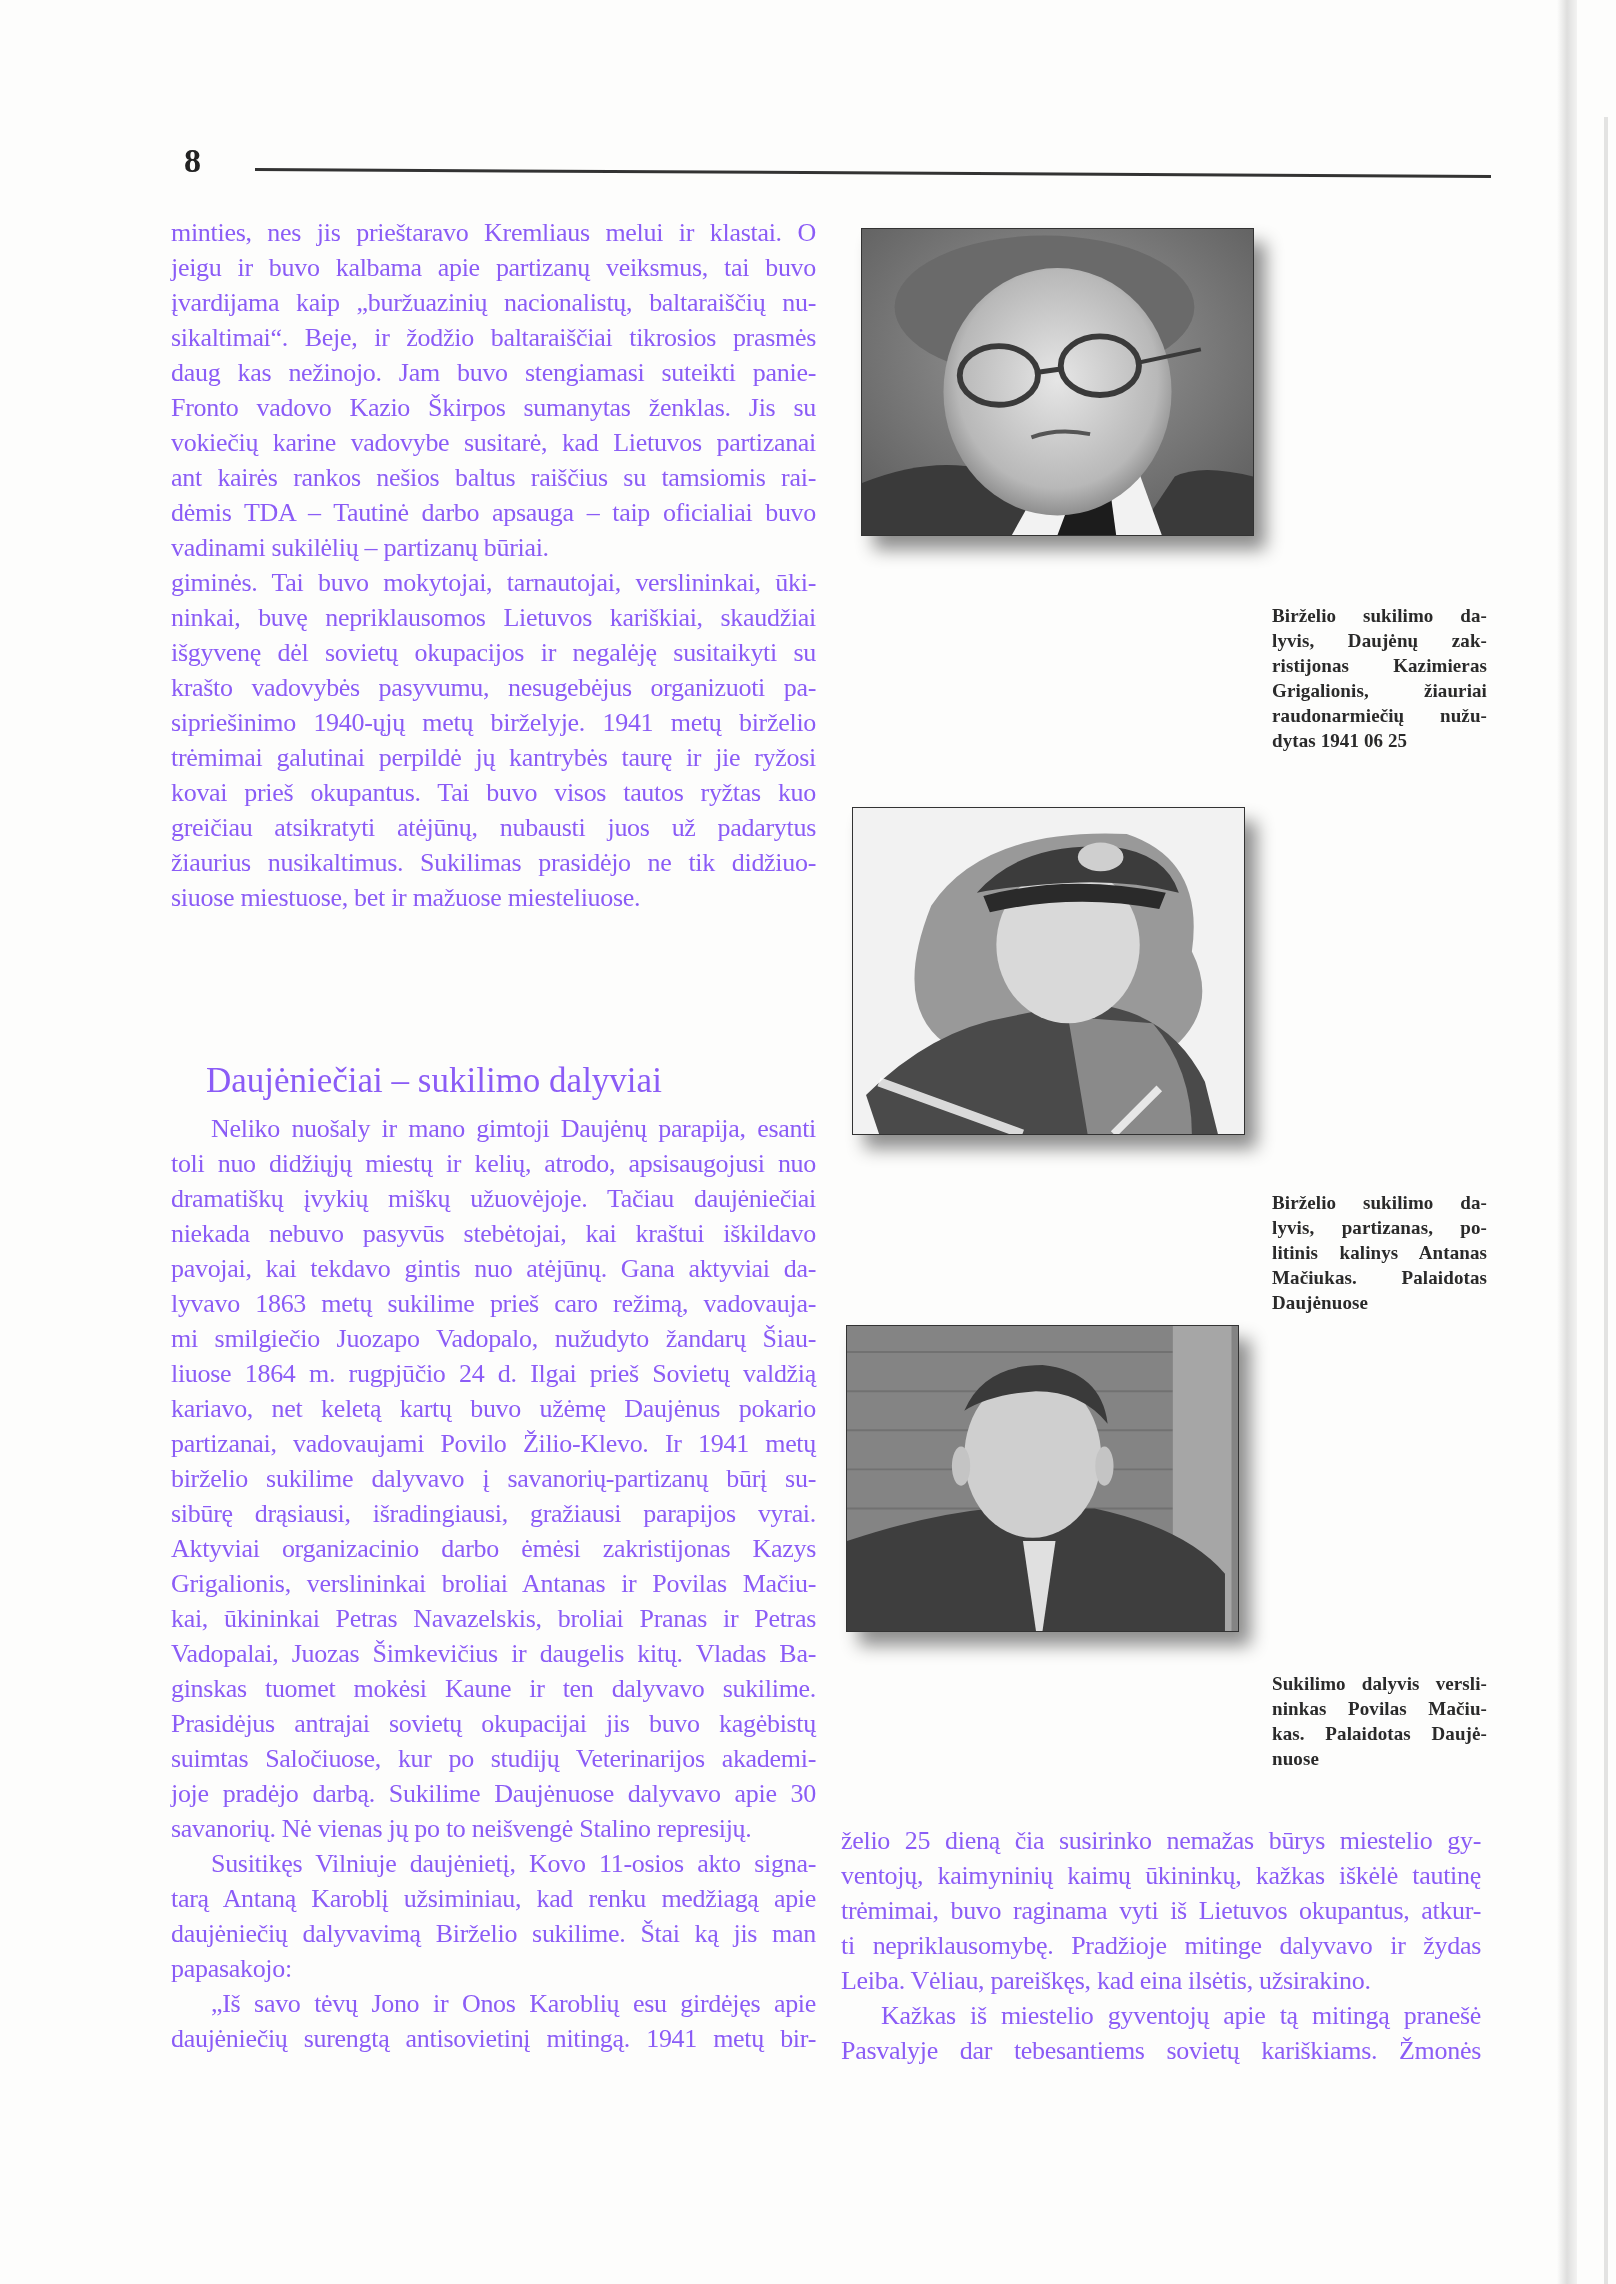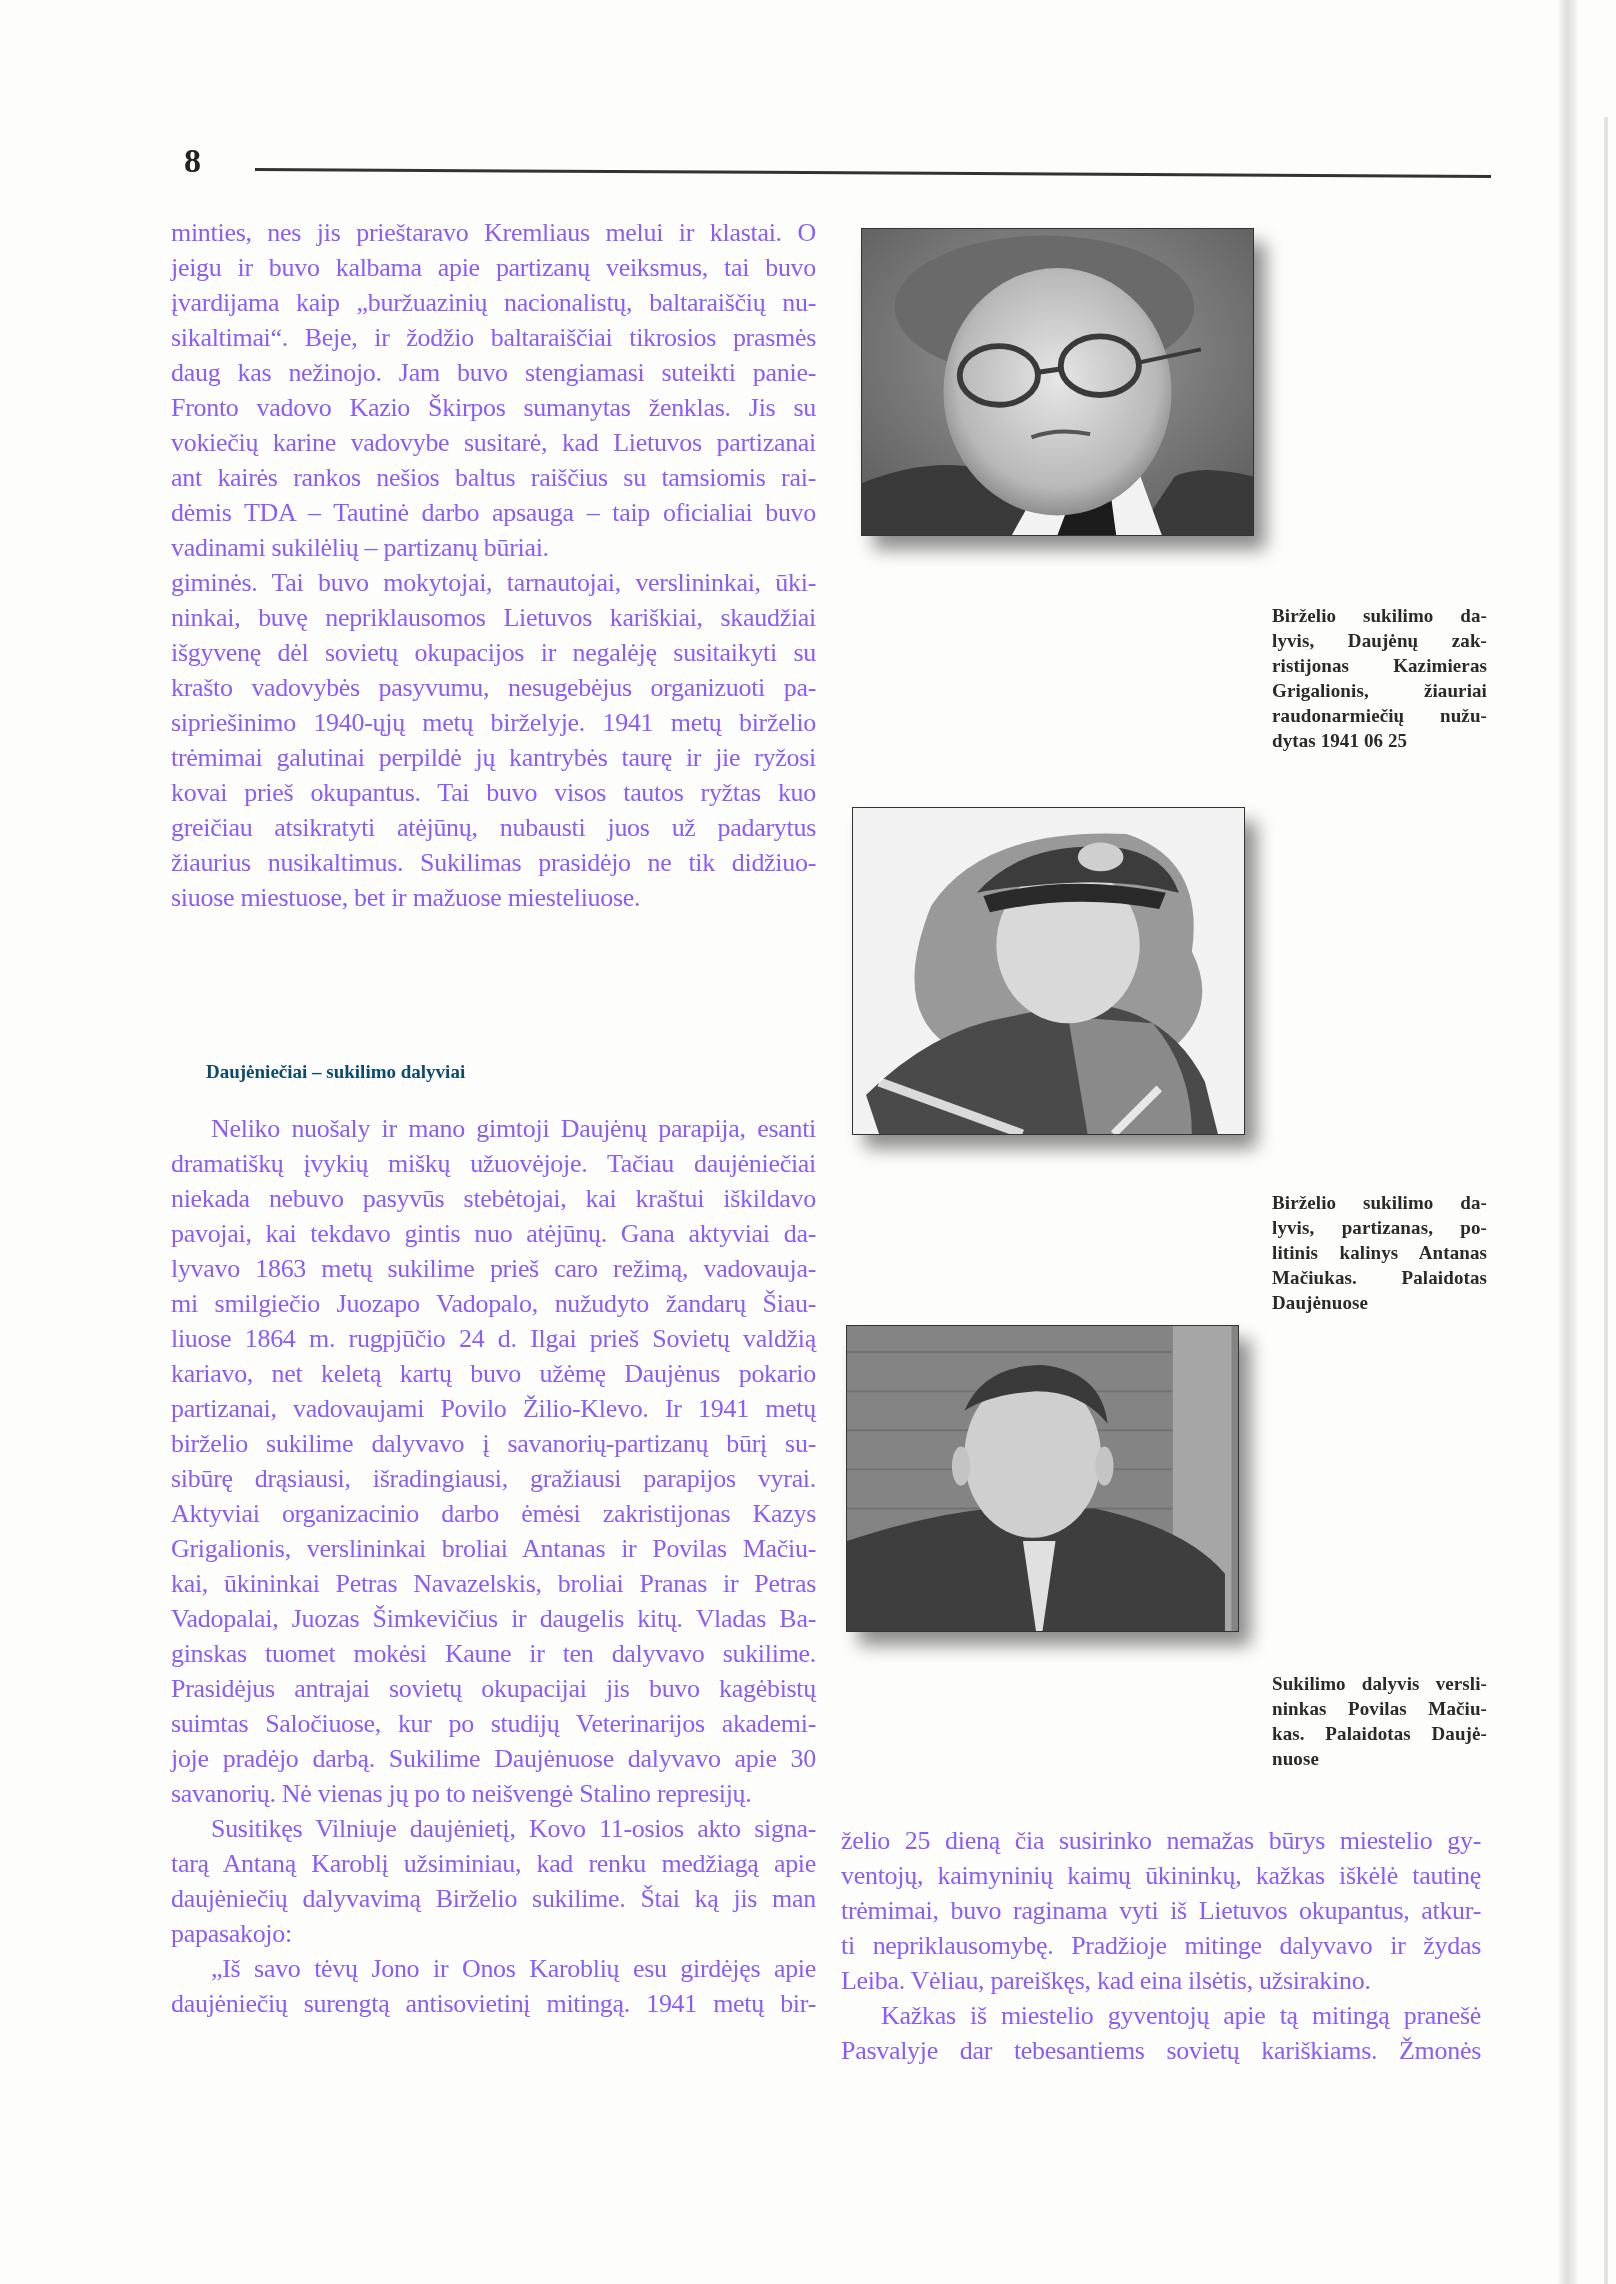--- a/index.html
+++ b/index.html
@@ -23,21 +23,21 @@
     text-align: justify;
     letter-spacing: -0.3px;
   }
   .text-block p { margin: 0; }
   .line { display: block; text-align: justify; text-align-last: justify; white-space: nowrap; }
   .line.last { text-align-last: left; }
   .indent { padding-left: 40px; }
   .col-left { left: 171px; width: 645px; }
   .heading {
     position: absolute; left: 206px; top: 1061px;
-    font-size: 19px; font-weight: bold; color: #0c4a6e;
+    font-size: 35px; font-weight: normal; color: #8b5cf6;
   }
   .photo {
     position: absolute; border: 1.3px solid #333;
     box-shadow: 11.7px 14.3px 17px rgba(0,0,0,0.45);
     overflow: hidden;
   }
   .photo svg { display: block; width: 100%; height: 100%; }
   .caption {
     position: absolute; left: 1272px; width: 215px;
     font-weight: bold; font-size: 19px; line-height: 25px; color: #2a2a2a;
@@ -86,20 +86,21 @@
     <span class="line">žiaurius nusikaltimus. Sukilimas prasidėjo ne tik didžiuo-</span>
     <span class="line last">siuose miestuose, bet ir mažuose miesteliuose.</span>
   </p>
 </div>
 
 <div class="heading">Daujėniečiai – sukilimo dalyviai</div>
 
 <div class="text-block col-left" style="top:1111px;">
   <p>
     <span class="line indent">Neliko nuošaly ir mano gimtoji Daujėnų parapija, esanti</span>
+    <span class="line">toli nuo didžiųjų miestų ir kelių, atrodo, apsisaugojusi nuo</span>
     <span class="line">dramatiškų įvykių miškų užuovėjoje. Tačiau daujėniečiai</span>
     <span class="line">niekada nebuvo pasyvūs stebėtojai, kai kraštui iškildavo</span>
     <span class="line">pavojai, kai tekdavo gintis nuo atėjūnų. Gana aktyviai da-</span>
     <span class="line">lyvavo 1863 metų sukilime prieš caro režimą, vadovauja-</span>
     <span class="line">mi smilgiečio Juozapo Vadopalo, nužudyto žandarų Šiau-</span>
     <span class="line">liuose 1864 m. rugpjūčio 24 d. Ilgai prieš Sovietų valdžią</span>
     <span class="line">kariavo, net keletą kartų buvo užėmę Daujėnus pokario</span>
     <span class="line">partizanai, vadovaujami Povilo Žilio-Klevo. Ir 1941 metų</span>
     <span class="line">birželio sukilime dalyvavo į savanorių-partizanų būrį su-</span>
     <span class="line">sibūrę drąsiausi, išradingiausi, gražiausi parapijos vyrai.</span>

